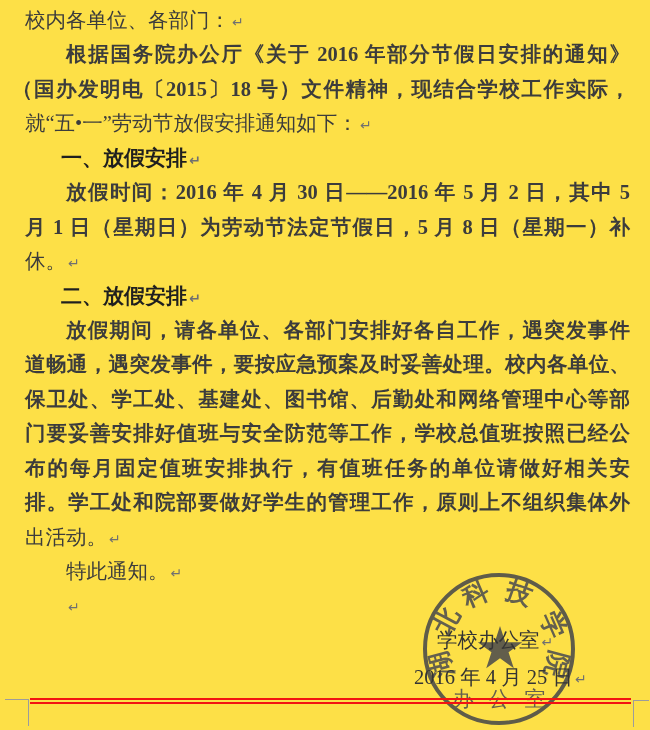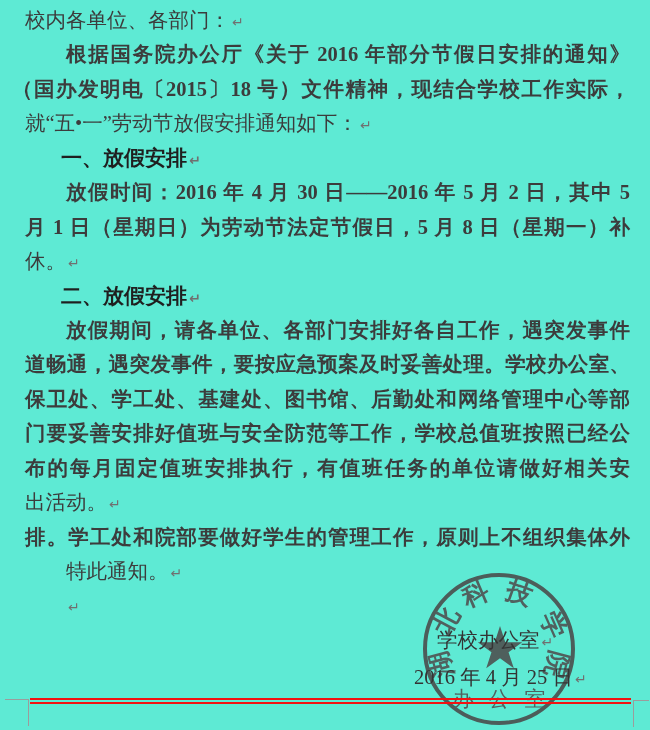--- a/index.html
+++ b/index.html
@@ -1,19 +1,19 @@
 <!DOCTYPE html>
 <html><head>
 <meta charset="utf-8">
 <style>
   html,body{margin:0;padding:0;}
   .page{
     position:relative;
     width:650px;height:730px;
-    background:#5eead4;
+    background:#fde047;
     overflow:hidden;
     font-family:"Liberation Serif","DejaVu Serif",serif;
     color:#3c3c3c;
   }
   .doc-body{
     position:absolute;left:25px;top:3px;width:605px;
     font-size:20.5px;
   }
   .l{
     height:34.45px;line-height:34.45px;
@@ -97,26 +97,26 @@
     <div class="l"><span>校内各单位、各部门：</span><span class="pilcrow">↵</span></div>
     <div class="l just ind"><span>根据国务院办公厅《关于 2016 年部分节假日安排的通知》</span></div>
     <div class="l just hang"><span>（国办发明电〔2015〕18 号）文件精神，现结合学校工作实际，</span></div>
     <div class="l"><span>就“五•一”劳动节放假安排通知如下：</span><span class="pilcrow">↵</span></div>
     <div class="l hd ind-h"><span>一、放假安排</span><span class="pilcrow">↵</span></div>
     <div class="l just ind"><span>放假时间：2016 年 4 月 30 日——2016 年 5 月 2 日，其中 5</span></div>
     <div class="l just"><span>月 1 日（星期日）为劳动节法定节假日，5 月 8 日（星期一）补</span></div>
     <div class="l"><span>休。</span><span class="pilcrow">↵</span></div>
     <div class="l hd ind-h"><span>二、放假安排</span><span class="pilcrow">↵</span></div>
     <div class="l just ind"><span>放假期间，请各单位、各部门安排好各自工作，遇突发事件</span></div>
-    <div class="l just"><span>道畅通，遇突发事件，要按应急预案及时妥善处理。学校办公室、</span></div>
+    <div class="l just"><span>道畅通，遇突发事件，要按应急预案及时妥善处理。校内各单位、</span></div>
     <div class="l just"><span>保卫处、学工处、基建处、图书馆、后勤处和网络管理中心等部</span></div>
     <div class="l just"><span>门要妥善安排好值班与安全防范等工作，学校总值班按照已经公</span></div>
     <div class="l just"><span>布的每月固定值班安排执行，有值班任务的单位请做好相关安</span></div>
+    <div class="l just"><span>排。学工处和院部要做好学生的管理工作，原则上不组织集体外</span></div>
     <div class="l"><span>出活动。</span><span class="pilcrow">↵</span></div>
-    <div class="l just"><span>排。学工处和院部要做好学生的管理工作，原则上不组织集体外</span></div>
     <div class="l ind"><span>特此通知。</span><span class="pilcrow">↵</span></div>
     <div class="l ind"><span class="pilcrow">↵</span></div>
   </div>
 
   <div class="sig sig-office"><span>学校办公室</span><span class="pilcrow">↵</span></div>
   <div class="sig sig-date"><span>2016 年 4 月 25 日</span><span class="pilcrow">↵</span></div>
 
   <div class="seal">
     <div class="seal-ring"></div>
     <span class="ring-char rc0">湖</span>

